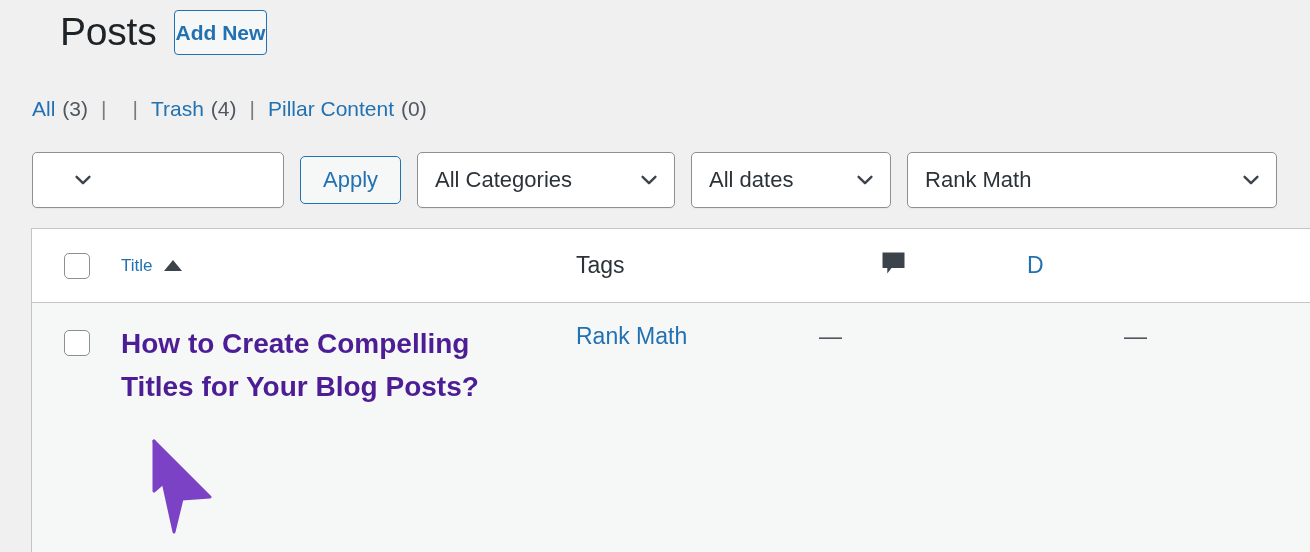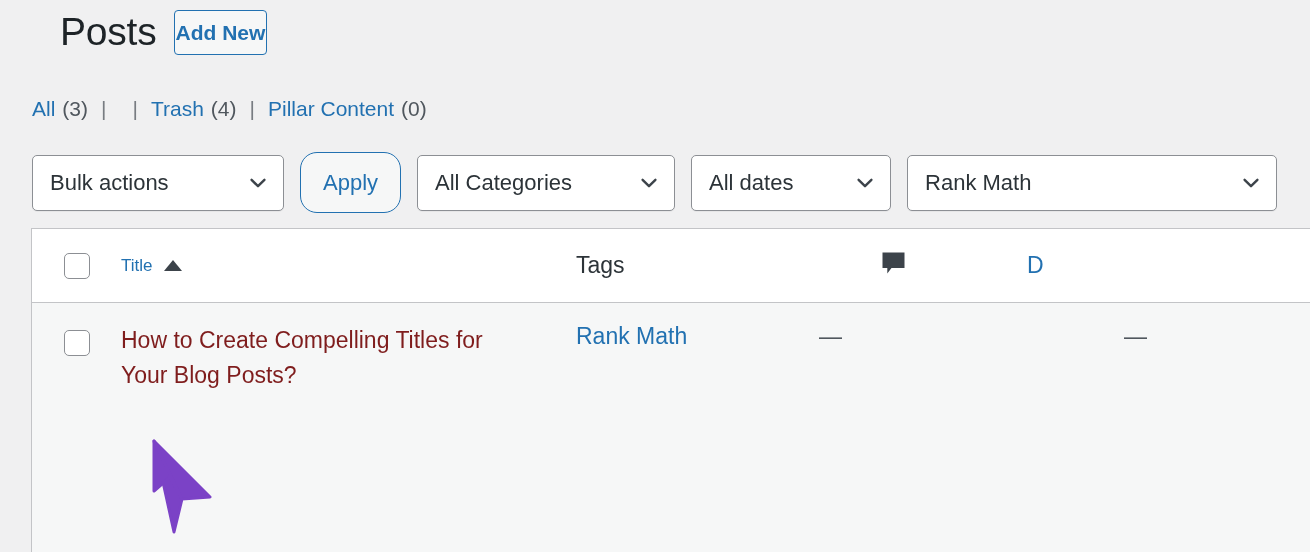--- a/index.html
+++ b/index.html
@@ -123,25 +123,25 @@
 
   .sel-bulk   { width: 252px; justify-content: space-between; }
   .sel-dates  { width: 200px; justify-content: space-between; }
   .sel-cats   { width: 258px; justify-content: space-between; }
   .sel-rank   { width: 370px; justify-content: space-between; }
 
   .apply-button {
     display: inline-flex;
     align-items: center;
     justify-content: center;
-    height: 61px;
+    height: 48px;
     padding: 0 22px;
     background: #f6f7f7;
     border: 1.5px solid #2271b1;
-    border-radius: 17px;
+    border-radius: 5px;
     color: #2271b1;
     font-size: 22px;
     line-height: 1;
     box-sizing: border-box;
     cursor: pointer;
   }
 
   
   .wp-table {
     position: absolute;
@@ -226,23 +226,23 @@
     color: #2271b1;
     white-space: nowrap;
   }
 
   
   .tbody-row .col-cb { padding-top: 27px; }
   .cell-pad { padding-top: 20px; }
 
   .post-title {
     display: block;
-    font-size: 23px;
-    font-weight: 400;
-    color: #7f1d1d;
+    font-size: 28px;
+    font-weight: 700;
+    color: #4c1d95;
     line-height: 1.52;
     cursor: pointer;
     max-width: 375px;
   }
   .row-actions {
     margin-top: 13px;
     font-size: 22px;
     color: #787c82;
     white-space: nowrap;
   }
@@ -297,21 +297,20 @@
     </span>
     <span class="status-sep">|</span>
     <span>
       <span class="status-link">Pillar Content</span><span class="status-count">(0)</span>
     </span>
   </div>
 
   <div class="tablenav">
 
     <div class="select-box sel-bulk">
-      <span class="label">Bulk actions</span>
       <span class="chev">
         <svg viewBox="0 0 24 24" width="22" height="22" aria-hidden="true">
           <path d="M5 8.5 L12 15.5 L19 8.5" fill="none" stroke="#3c434a" stroke-width="2.6" stroke-linecap="round" stroke-linejoin="round"></path>
         </svg>
       </span>
     </div>
 
     <div class="apply-button">Apply</div>
 
     <div class="select-box sel-cats">

